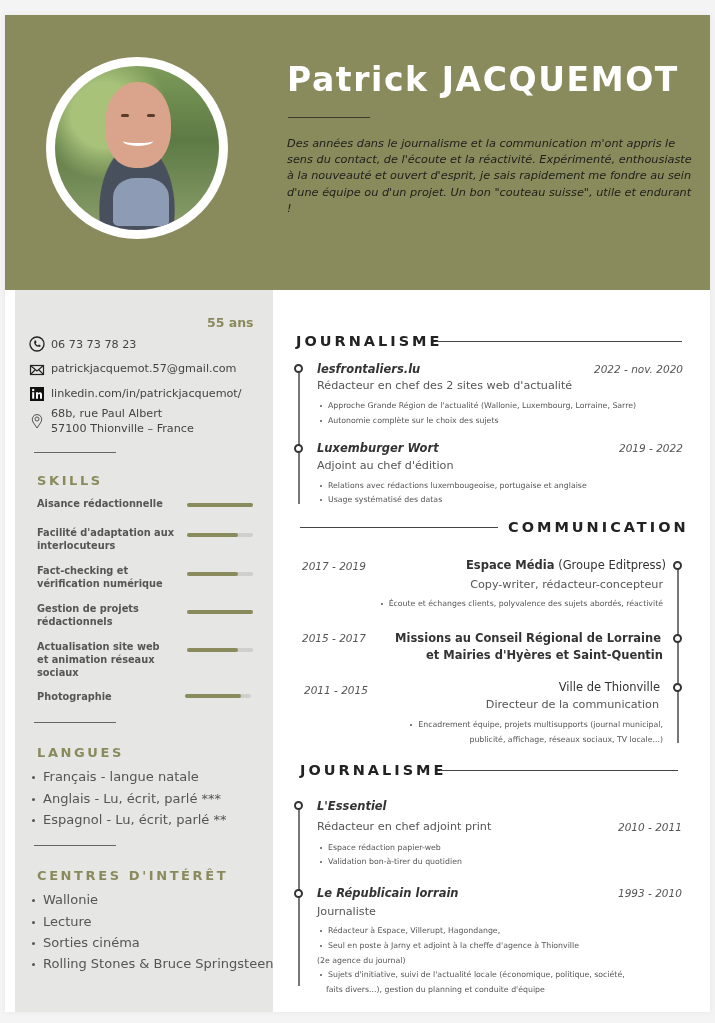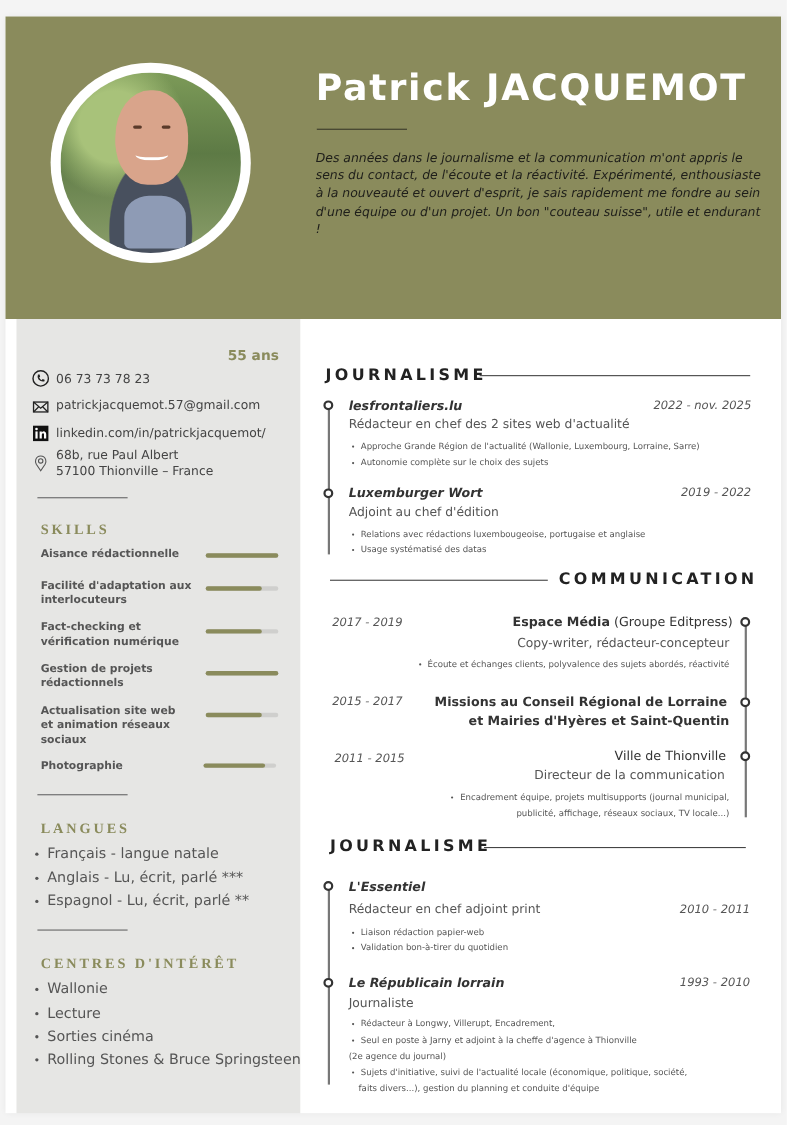--- a/index.html
+++ b/index.html
@@ -19,21 +19,21 @@
   .photo .eye { position: absolute; top: 48px; width: 8px; height: 3px; background: #5a3a2a; border-radius: 2px; }
   .name { position: absolute; left: 287px; top: 60px; font-family: "DejaVu Sans", sans-serif; font-weight: bold; font-size: 33px; letter-spacing: 1.6px; color: #fff; white-space: nowrap; }
   .name-rule { position: absolute; left: 288px; top: 117px; width: 82px; height: 1px; background: #3a3a2a; }
   .bio { position: absolute; left: 287px; top: 136px; width: 410px; font-style: italic; font-size: 11.3px; line-height: 16.2px; color: #1e1e1a; }
 
   .sidebar { position: absolute; left: 15px; top: 290px; width: 258px; height: 722px; background: #e6e6e4; }
   .age { position: absolute; left: 207px; top: 315px; font-weight: bold; font-size: 12.5px; color: #8a8b5c; }
   .contact { position: absolute; left: 51px; font-size: 11.2px; color: #444; line-height: 15px; white-space: nowrap; }
   .cicon { position: absolute; left: 29px; width: 16px; height: 16px; }
   .srule { position: absolute; left: 34px; width: 82px; height: 1px; background: #666; }
-  .stitle { position: absolute; left: 37px; font-weight: bold; font-size: 13px; letter-spacing: 2.6px; color: #8a8b5c; white-space: nowrap; font-family: Liberation Serif, serif; }
+  .stitle { position: absolute; left: 37px; font-weight: bold; font-size: 13px; letter-spacing: 2.6px; color: #8a8b5c; white-space: nowrap; }
   .skill { position: absolute; left: 37px; font-size: 9.8px; line-height: 12.8px; color: #555; width: 140px; font-weight: bold; }
   .bar { position: absolute; left: 187px; width: 66px; height: 4px; border-radius: 2px; background: #cfcfcd; }
   .bar .fill { height: 4px; border-radius: 2px; background: #8a8b5c; }
   .li { position: absolute; left: 32px; font-size: 13px; color: #555; white-space: nowrap; }
   .li .dot { display: inline-block; width: 3px; height: 3px; background: #555; border-radius: 50%; margin-right: 8px; vertical-align: middle; }
 
   .sec { position: absolute; font-weight: bold; font-size: 14.5px; letter-spacing: 3px; color: #222; white-space: nowrap; }
   .hrule { position: absolute; height: 1px; background: #444; }
   .vline { position: absolute; width: 2px; background: #777; }
   .node { position: absolute; width: 9px; height: 9px; border: 2px solid #333; border-radius: 50%; background: #fff; }
@@ -137,21 +137,21 @@
 <div class="li" style="top:892px"><span class="dot"></span><span>Wallonie</span></div>
 <div class="li" style="top:914px"><span class="dot"></span><span>Lecture</span></div>
 <div class="li" style="top:935px"><span class="dot"></span><span>Sorties cinéma</span></div>
 <div class="li" style="top:956px"><span class="dot"></span><span>Rolling Stones &amp; Bruce Springsteen</span></div>
 
 <div class="sec" style="left:296px;top:333px">JOURNALISME</div>
 <div class="hrule" style="left:436px;top:341px;width:246px"></div>
 <div class="vline" style="left:298px;top:369px;height:135px"></div>
 <div class="node" style="left:294px;top:364px"></div>
 <div class="company" style="left:317px;top:362px">lesfrontaliers.lu</div>
-<div class="date" style="left:594px;top:363px">2022 - nov. 2025</div>
+<div class="date" style="left:594px;top:363px">2022 - nov. 2020</div>
 <div class="role" style="left:317px;top:379px">Rédacteur en chef des 2 sites web d'actualité</div>
 <div class="bul" style="left:320px;top:401px"><span class="dot"></span><span>Approche Grande Région de l'actualité (Wallonie, Luxembourg, Lorraine, Sarre)</span></div>
 <div class="bul" style="left:320px;top:416px"><span class="dot"></span><span>Autonomie complète sur le choix des sujets</span></div>
 
 <div class="node" style="left:294px;top:444px"></div>
 <div class="company" style="left:317px;top:441px">Luxemburger Wort</div>
 <div class="date" style="left:619px;top:442px">2019 - 2022</div>
 <div class="role" style="left:317px;top:459px">Adjoint au chef d'édition</div>
 <div class="bul" style="left:320px;top:481px"><span class="dot"></span><span>Relations avec rédactions luxembougeoise, portugaise et anglaise</span></div>
 <div class="bul" style="left:320px;top:495px"><span class="dot"></span><span>Usage systématisé des datas</span></div>
@@ -179,24 +179,24 @@
 <div class="bul" style="right:52px;top:735px">publicité, affichage, réseaux sociaux, TV locale...)</div>
 
 <div class="sec" style="left:300px;top:762px">JOURNALISME</div>
 <div class="hrule" style="left:440px;top:770px;width:238px"></div>
 <div class="vline" style="left:298px;top:806px;height:180px"></div>
 
 <div class="node" style="left:294px;top:801px"></div>
 <div class="company" style="left:317px;top:799px">L'Essentiel</div>
 <div class="role" style="left:317px;top:820px">Rédacteur en chef adjoint print</div>
 <div class="date" style="left:618px;top:821px">2010 - 2011</div>
-<div class="bul" style="left:320px;top:843px"><span class="dot"></span><span>Liaison rédaction papier-web</span></div>
+<div class="bul" style="left:320px;top:843px"><span class="dot"></span><span>Espace rédaction papier-web</span></div>
 <div class="bul" style="left:320px;top:857px"><span class="dot"></span><span>Validation bon-à-tirer du quotidien</span></div>
 
 <div class="node" style="left:294px;top:889px"></div>
 <div class="company" style="left:317px;top:886px">Le Républicain lorrain</div>
 <div class="date" style="left:618px;top:887px">1993 - 2010</div>
 <div class="role" style="left:317px;top:905px">Journaliste</div>
-<div class="bul" style="left:320px;top:926px"><span class="dot"></span><span>Rédacteur à Longwy, Villerupt, Encadrement,</span></div>
+<div class="bul" style="left:320px;top:926px"><span class="dot"></span><span>Rédacteur à Espace, Villerupt, Hagondange,</span></div>
 <div class="bul" style="left:320px;top:941px"><span class="dot"></span><span>Seul en poste à Jarny et adjoint à la cheffe d'agence à Thionville</span></div>
 <div class="bul" style="left:317px;top:956px">(2e agence du journal)</div>
 <div class="bul" style="left:320px;top:970px"><span class="dot"></span><span>Sujets d'initiative, suivi de l'actualité locale (économique, politique, société,</span></div>
 <div class="bul" style="left:326px;top:985px">faits divers...), gestion du planning et conduite d'équipe</div>
 
 </body></html>

